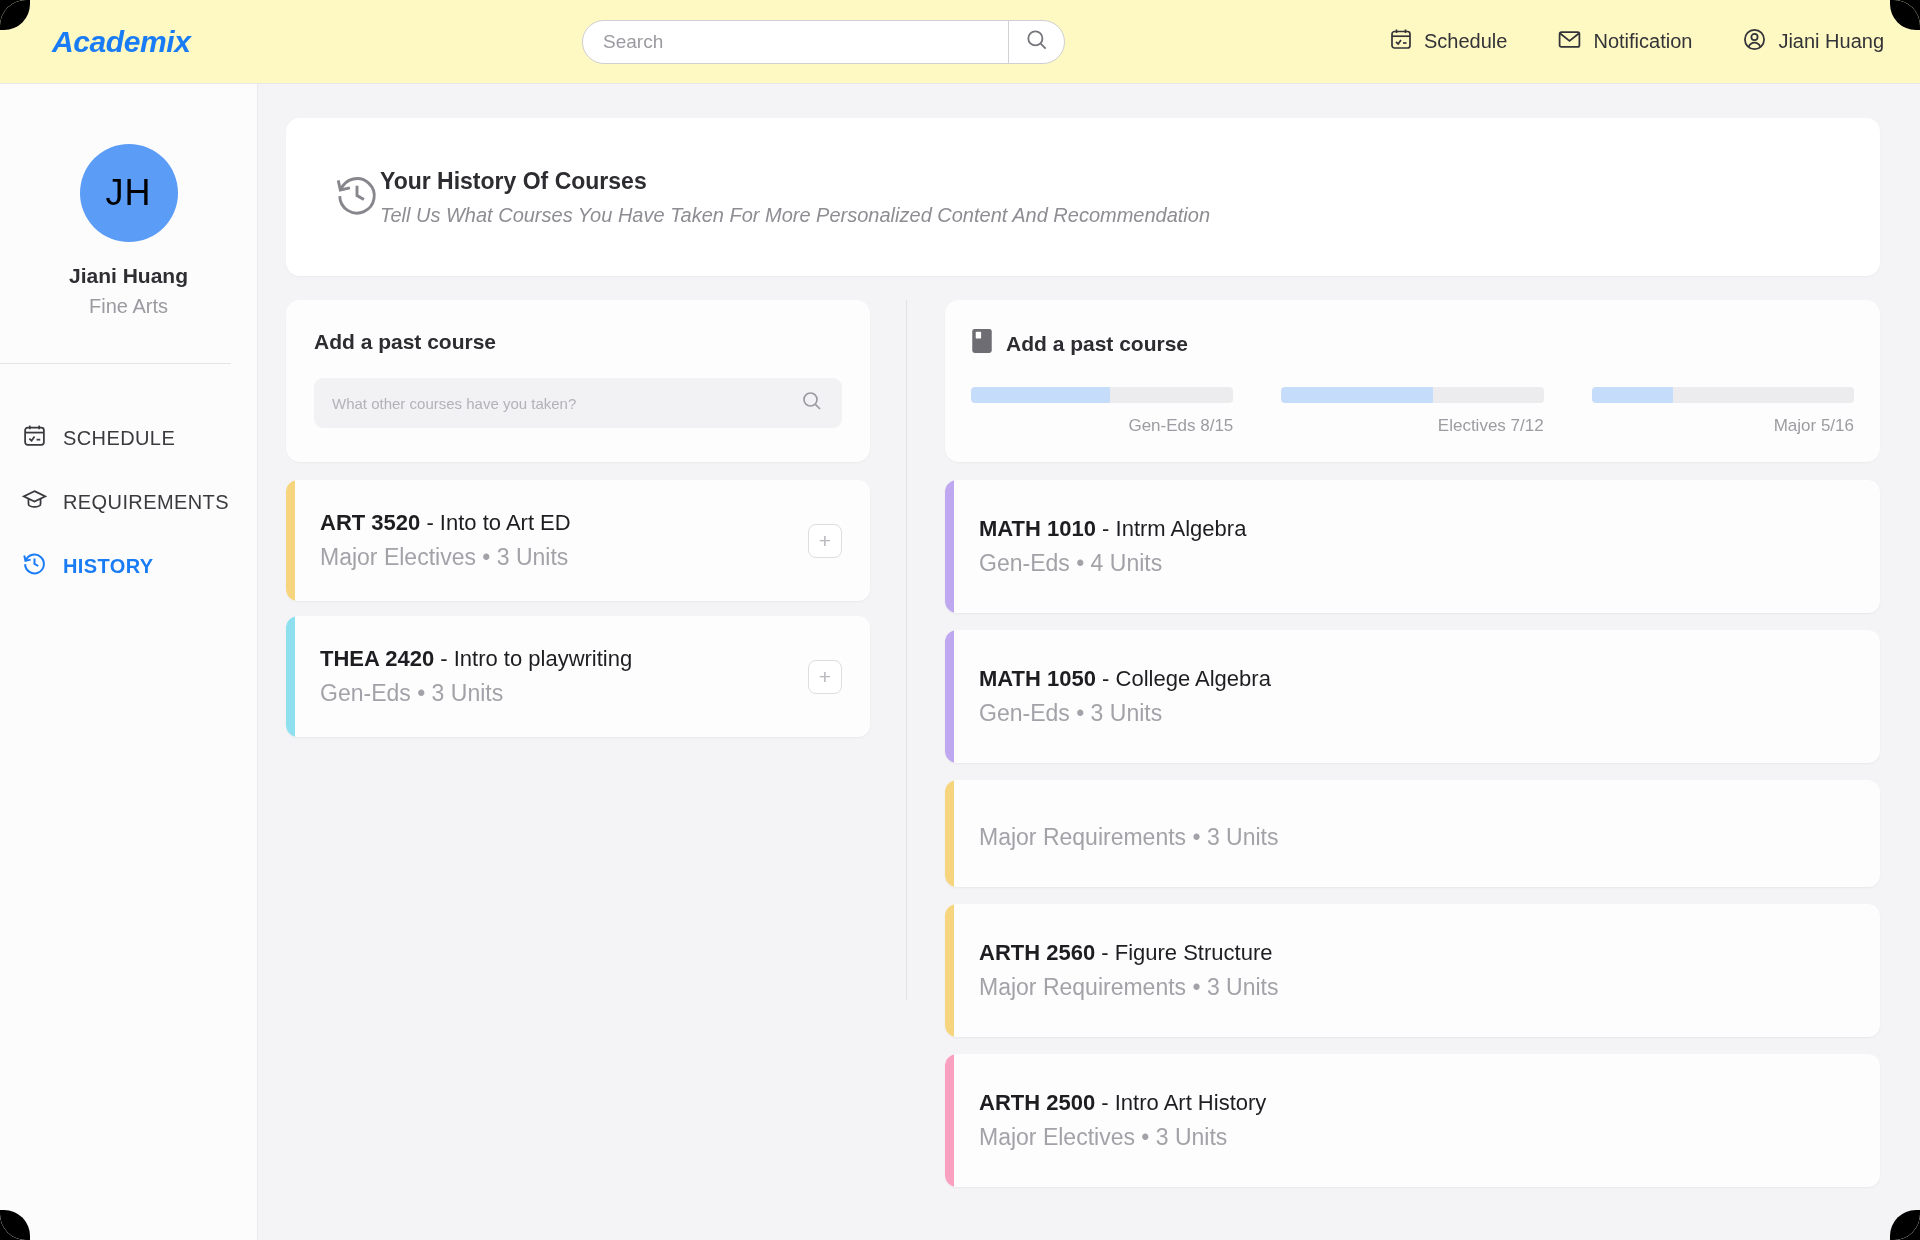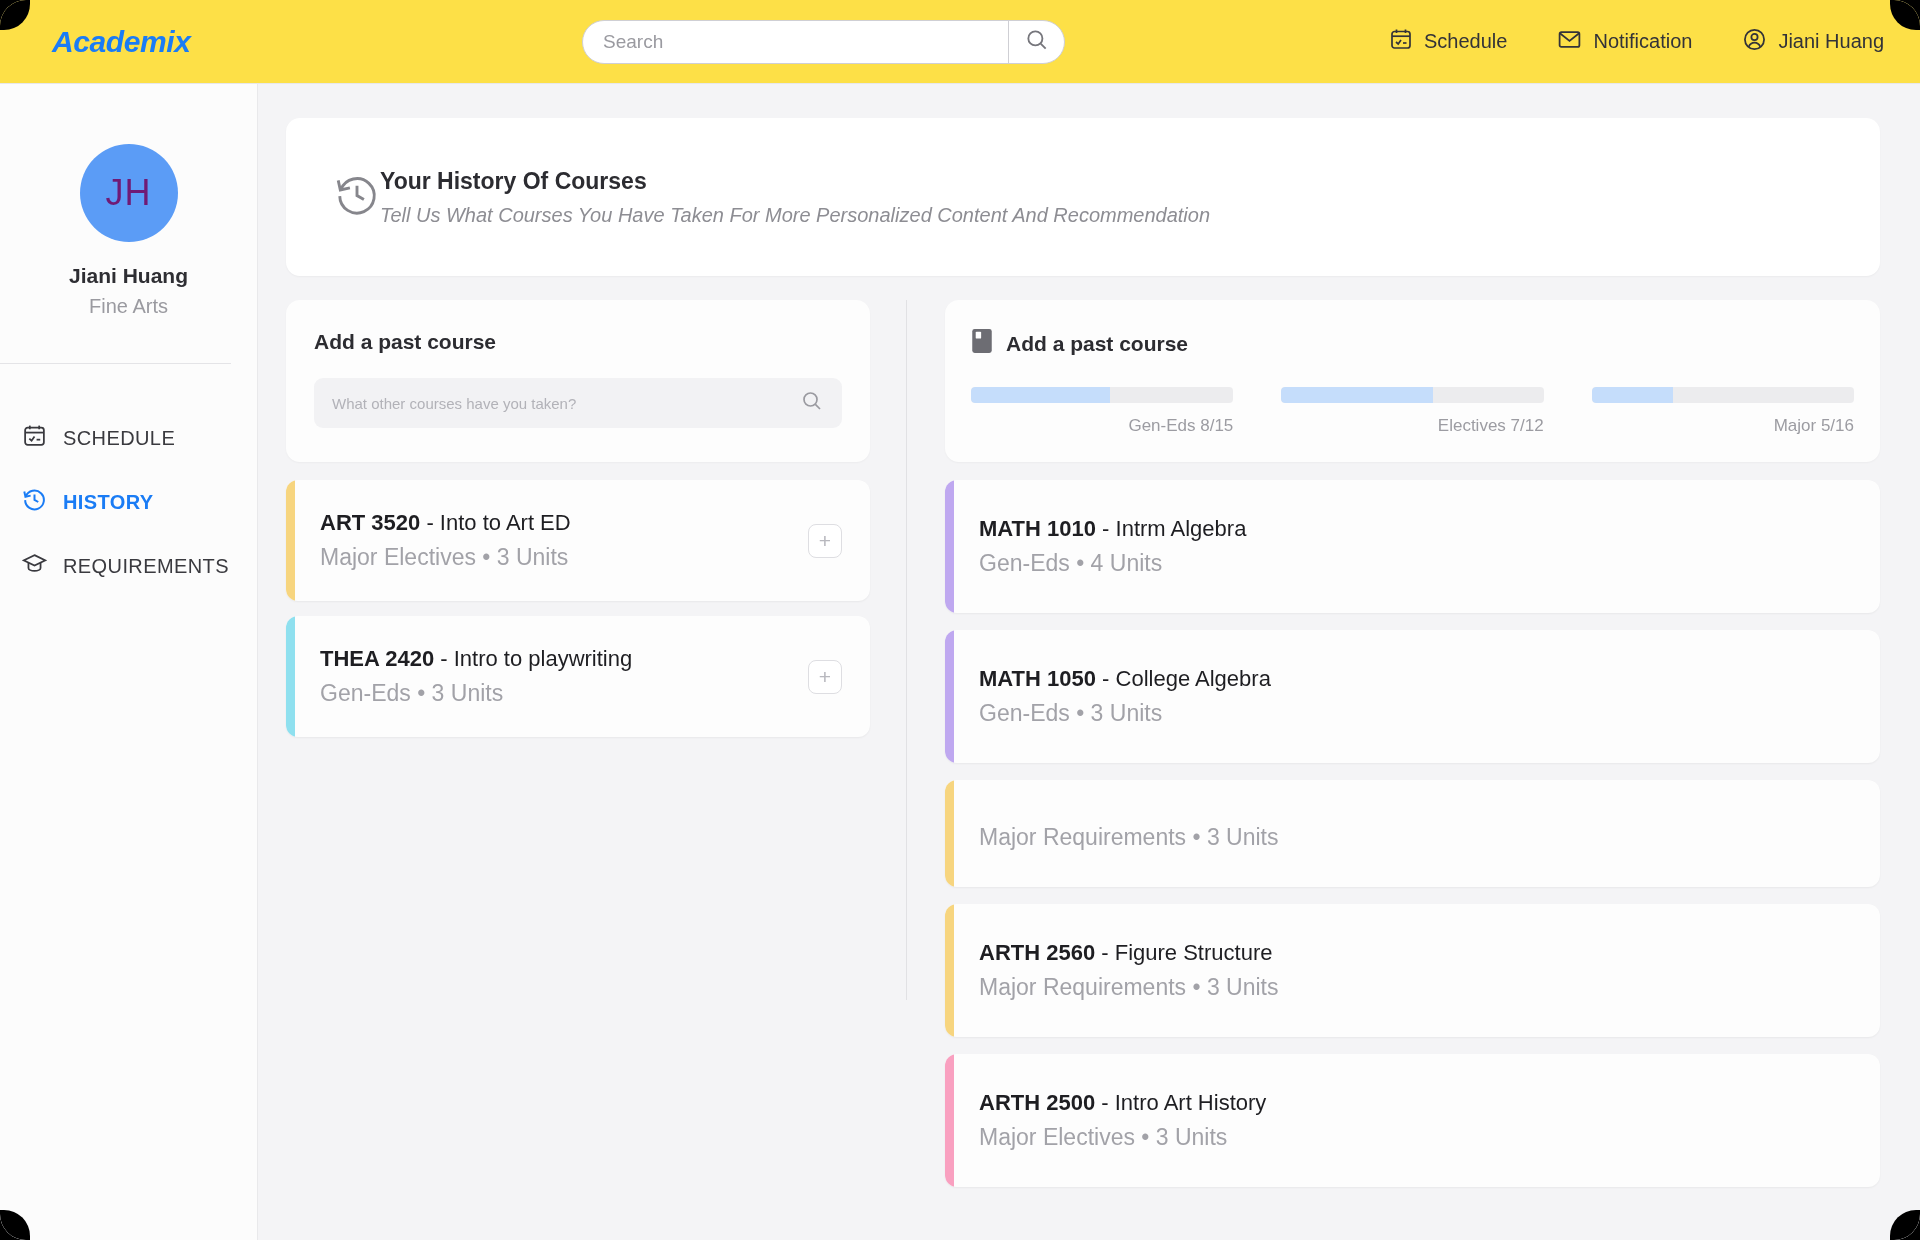--- a/index.html
+++ b/index.html
@@ -17,21 +17,21 @@
     border-radius: 26px;
     overflow: hidden;
     display: flex;
     flex-direction: column;
   }
 
   
   .topbar {
     height: 84px;
     flex: 0 0 84px;
-    background: #fde047;
+    background: #fef9c3;
     border-bottom: 1px solid #e8e8ea;
     display: flex;
     align-items: center;
     position: relative;
     z-index: 5;
   }
   .brand {
     width: 258px;
     flex: 0 0 258px;
     padding-left: 52px;
@@ -90,21 +90,21 @@
     background: #fcfcfc;
     border-right: 1px solid #e9e9eb;
     padding-top: 60px;
   }
   .profile { text-align: center; }
   .avatar {
     width: 98px; height: 98px;
     margin: 0 auto;
     border-radius: 50%;
     background: #5b9cf6;
-    color: #701a75;
+    color: #000000;
     display: flex; align-items: center; justify-content: center;
     font-size: 36px; letter-spacing: 1px;
   }
   .profile-name {
     margin-top: 22px;
     font-size: 21px; font-weight: 700; color: #2e2e33;
   }
   .profile-major {
     margin-top: 7px;
     font-size: 20px; color: #9a9aa0;
@@ -323,39 +323,39 @@
               <line x1="3" y1="9.2" x2="21" y2="9.2"></line>
               <line x1="7.5" y1="2.5" x2="7.5" y2="6"></line>
               <line x1="16.5" y1="2.5" x2="16.5" y2="6"></line>
               <polyline points="7,15 9.2,17 12,13"></polyline>
               <line x1="14" y1="16" x2="17.5" y2="16"></line>
             </svg>
           </span>
           <span>SCHEDULE</span>
         </div>
 
+        <div class="nav-link">
+          <span>
+            <svg width="25" height="25" viewBox="0 0 24 24" fill="none" stroke="#3a3a3f" stroke-width="1.7">
+              <polygon points="12,4 22.5,9 12,14 1.5,9"></polygon>
+              <path d="M6.2 11.2v5c0 1.6 2.6 2.9 5.8 2.9s5.8-1.3 5.8-2.9v-5"></path>
+            </svg>
+          </span>
+          <span>REQUIREMENTS</span>
+        </div>
+
         <div class="nav-link active">
           <span>
             <svg width="25" height="25" viewBox="0 0 24 24" fill="none" stroke="#1a7cf5" stroke-width="1.9">
               <path d="M3.6 9.2A9 9 0 1 1 3 12.6"></path>
               <polyline points="2.2,4.4 3.3,9.4 8.3,8.3"></polyline>
               <polyline points="12,7.2 12,12.3 15.6,14.4"></polyline>
             </svg>
           </span>
           <span>HISTORY</span>
-        </div>
-
-        <div class="nav-link">
-          <span>
-            <svg width="25" height="25" viewBox="0 0 24 24" fill="none" stroke="#3a3a3f" stroke-width="1.7">
-              <polygon points="12,4 22.5,9 12,14 1.5,9"></polygon>
-              <path d="M6.2 11.2v5c0 1.6 2.6 2.9 5.8 2.9s5.8-1.3 5.8-2.9v-5"></path>
-            </svg>
-          </span>
-          <span>REQUIREMENTS</span>
         </div>
       </div>
     </div>
 
     <div class="main">
 
       <div class="history-banner">
         <span>
           <svg width="46" height="46" viewBox="0 0 24 24" fill="none" stroke="#86868c" stroke-width="1.5">
             <path d="M3.6 9.2A9 9 0 1 1 3 12.6"></path>

